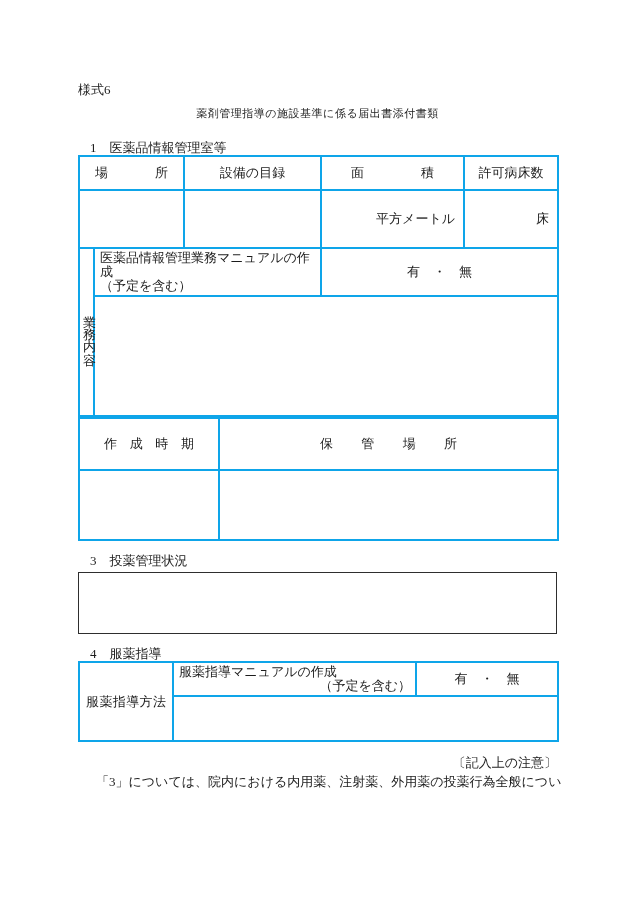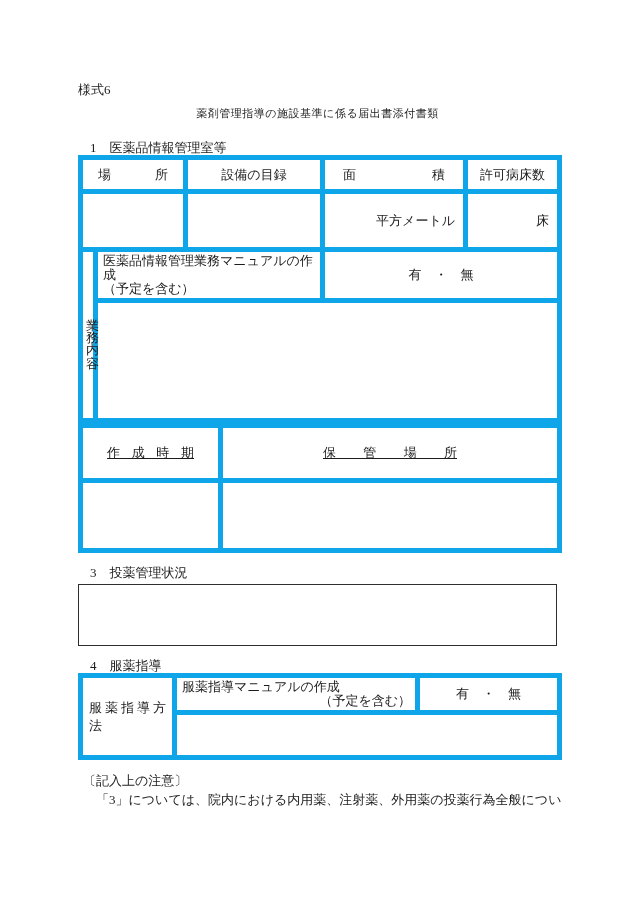--- a/index.html
+++ b/index.html
@@ -15,51 +15,51 @@
   }
   .content { position:absolute; left:78px; top:81px; width:479px; }
 
   .form-number { font-size:13px; height:16px; }
   .doc-title   { text-align:center; font-size:11px; margin:9px 0 0 0; height:17px; letter-spacing:0.5px; }
   .sec-heading { padding-left:12px; height:16px; margin:0; }
   .mt0 { margin-top:16px; }
   .mt11 { margin-top:11px; }
 
   table.frm { border-collapse:collapse; table-layout:fixed; width:479px; margin-top:0; }
-  table.frm td { border:5px solid #0ea5e9; padding:0; vertical-align:middle; font-size:13px; }
+  table.frm td { border:2px solid #0ea5e9; padding:0; vertical-align:middle; font-size:13px; }
 
   .t1 { margin-top:0; }
-  .t2 { margin-top:5px;text-decoration:underline; }
+  .t2 { margin-top:5px; }
   .t4 { margin-top:5px; }
 
   .ctr { text-align:center; }
   .rt  { text-align:right; padding-right:8px !important; }
   .just { text-align:justify; text-align-last:justify; }
   .pad15 { padding:0 15px !important; }
-  .pad18 { padding:0 18px !important; }
+  .pad18 { padding:0 29px !important; }
   .pad24 { padding:0 24px !important; }
   .pad100 { padding:16px 100px !important; }
   .pad6 { padding:0 6px !important; }
 
   .manual { vertical-align:top !important; padding:2px 4px 2px 5px !important; font-size:12.5px; line-height:14px; text-align:left; }
   .manual .line2-right { display:block; text-align:right; }
 
   .vcell { text-align:center; }
   .vtext {
     display:inline-block;
     writing-mode:vertical-rl;
     text-orientation:upright;
     letter-spacing:0.95em;
     font-size:13px;
   }
 
   .box3 { width:477px; height:60px; border:1px solid #2e2e2e; margin-top:4px; }
 
   .notes { margin-top:12px; padding-left:5px; line-height:18.5px; font-size:13px; }
-  .notes div { white-space:pre; }
+  .notes div { white-space:pre;text-align:right; }
 </style>
 </head>
 <body>
 
 <div class="page">
   <div class="content">
 
     <div class="form-number">様式6</div>
     <div class="doc-title">薬剤管理指導の施設基準に係る届出書添付書類</div>
 

